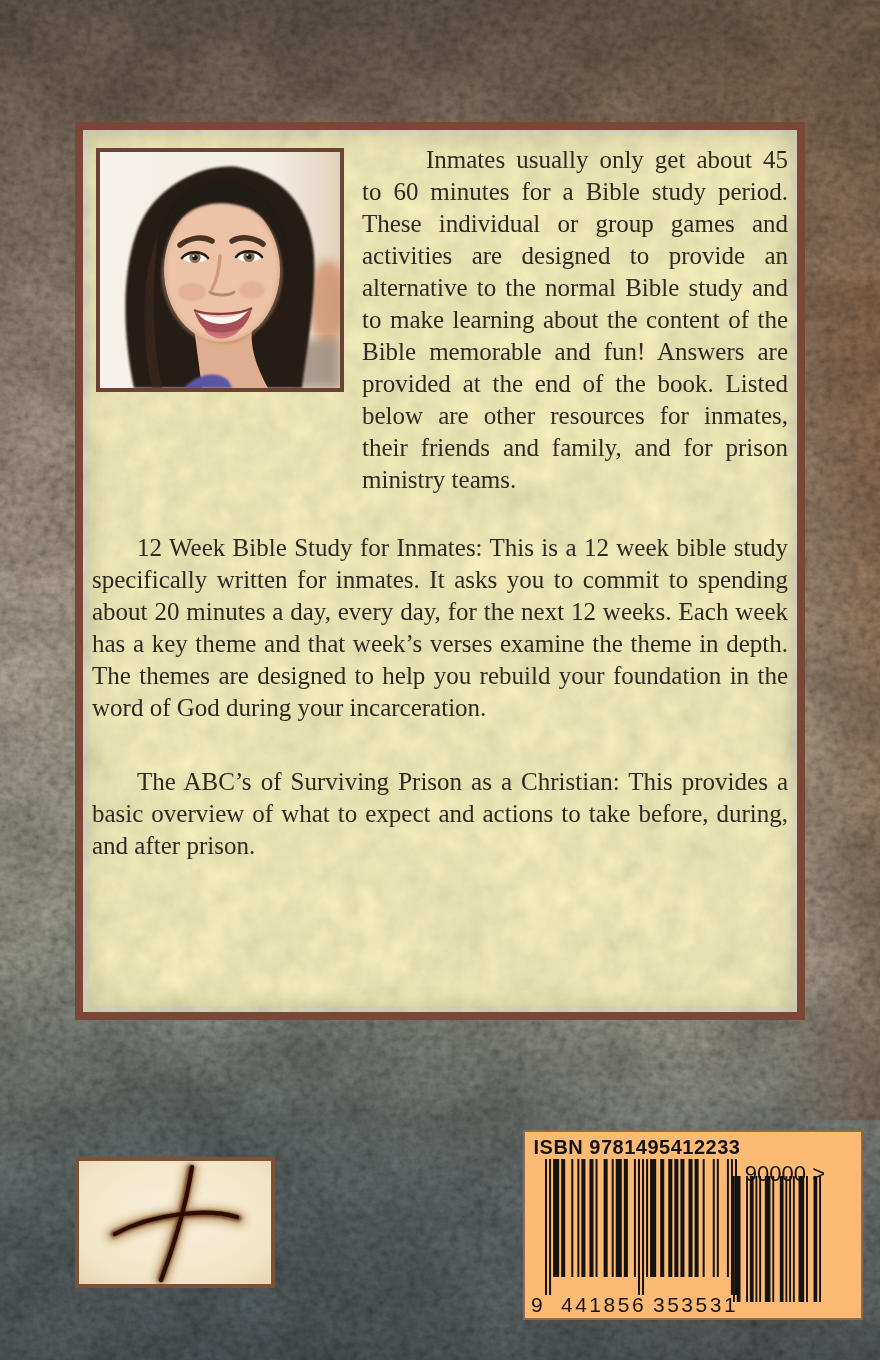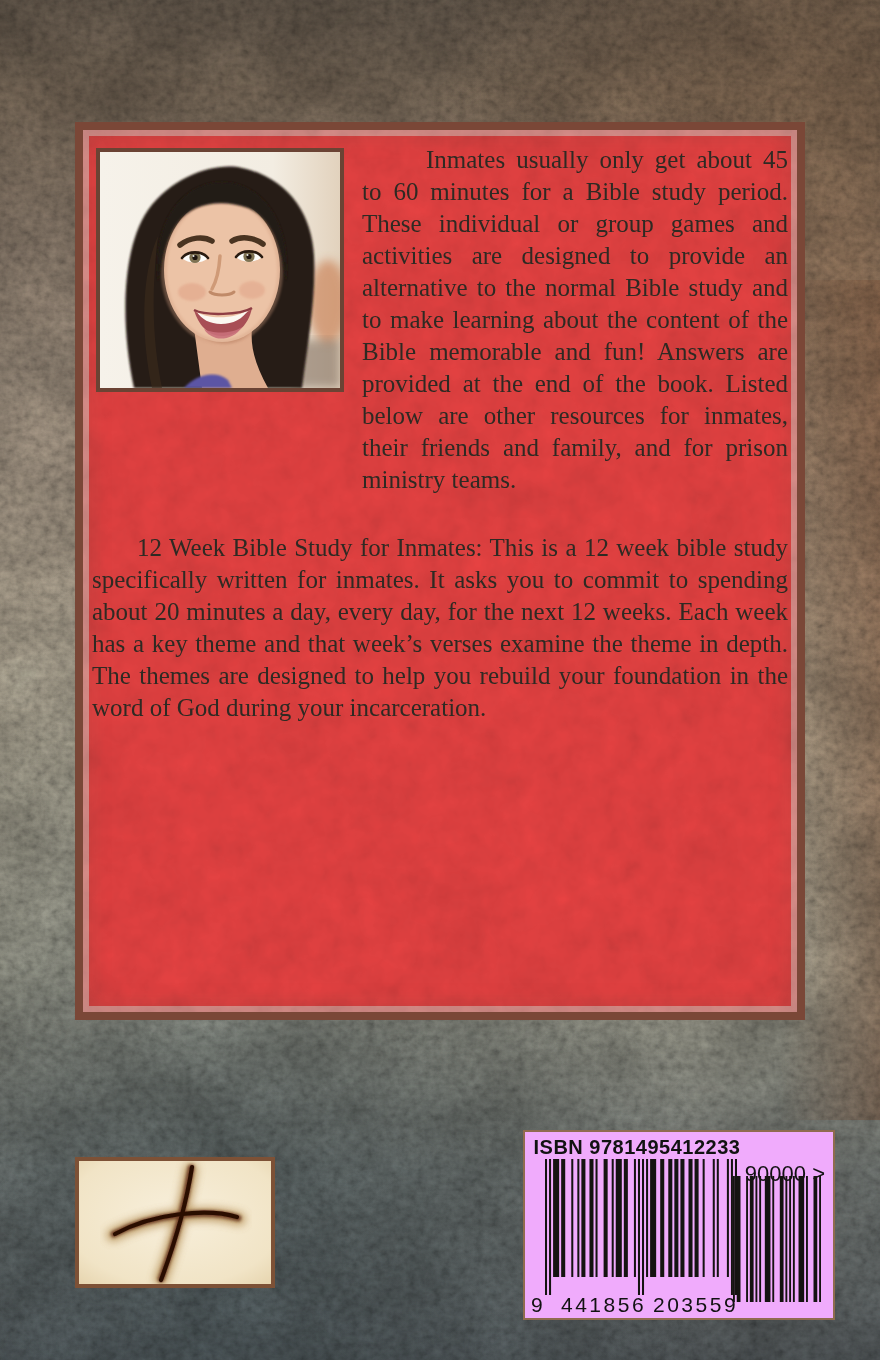--- a/index.html
+++ b/index.html
@@ -4,21 +4,21 @@
 <title>Book Back Cover</title>
 <style>
   html,body{margin:0;padding:0;}
   body{width:880px;height:1360px;overflow:hidden;background:#4e4840;}
   .cover{position:relative;width:880px;height:1360px;font-family:"Liberation Serif",serif;}
   .bg{position:absolute;left:0;top:0;width:880px;height:1360px;display:block;}
 
   
   .panel{
     position:absolute;left:75px;top:122px;width:730px;height:898px;
-    box-sizing:border-box;border:8px solid #7a4737;background:#ef4444;
+    box-sizing:border-box;border:8px solid #7a4737;background:#fef9c3;
     box-shadow:inset 0 0 0 6px rgba(226,223,215,.5), inset 0 0 28px rgba(86,76,63,.28);
   }
   .panel-grain{position:absolute;left:0;top:0;width:100%;height:100%;pointer-events:none;}
   .panel-content{position:relative;padding:14px 9px 0 9px;color:#2e2a23;}
   .intro-row{display:flex;gap:18px;align-items:flex-start;}
   .photo-frame{
     flex:0 0 auto;width:248px;height:244px;margin:4px 0 0 4px;
     box-sizing:border-box;border:4px solid #6b4334;background:#f4efe7;
   }
   .photo-frame svg{display:block;width:100%;height:100%;}
@@ -31,22 +31,22 @@
 
   
   .cross{
     position:absolute;left:75px;top:1157px;width:200px;height:131px;
     box-sizing:border-box;border:4px solid #7d5136;background:#f3e8d0;
   }
   .cross svg{display:block;width:100%;height:100%;}
 
   
   .barcode{
-    position:absolute;left:523px;top:1130px;width:312px;height:190px;
-    box-sizing:border-box;background:#f0abfc;border:2px solid #8f6b4f;
+    position:absolute;left:523px;top:1130px;width:340px;height:190px;
+    box-sizing:border-box;background:#fdba74;border:2px solid #8f6b4f;
     font-family:"Liberation Sans",sans-serif;color:#121212;
   }
   .isbn{position:absolute;top:4px;left:8px;width:208px;text-align:center;
         font-size:20px;font-weight:bold;letter-spacing:.5px;white-space:nowrap;}
   .sup-label{position:absolute;top:29px;left:200px;width:100px;text-align:right;
         font-size:22px;white-space:nowrap;}
   #ean13-svg{position:absolute;left:20px;top:27px;width:192px;height:136px;}
   #ean5-svg{position:absolute;left:208px;top:44px;width:88px;height:126px;}
   .digits{position:absolute;top:161px;left:4px;width:216px;height:24px;
         font-size:21px;line-height:24px;letter-spacing:2.5px;}
@@ -187,20 +187,21 @@
             <path d="M94,158 C104,170 140,170 152,156 C148,176 134,184 122,184 C108,184 98,172 94,158 Z" fill="#a84e55"></path>
             <path d="M97,160 C108,168 138,167 149,157 C143,167 133,172 121,172 C110,172 101,167 97,160 Z" fill="#fbf7f0"></path>
             <path d="M94,158 C106,164 140,163 152,156" stroke="#8e3d44" stroke-width="2.5" fill="none"></path>
             <path d="M104,177 C112,182 132,182 142,175 C136,185 124,188 116,186 C110,184 106,181 104,177 Z" fill="#c9707a" opacity="0.9"></path>
           </svg>
         </div>
         <p class="para intro">Inmates usually only get about 45 to 60 minutes for a Bible study period.  These individual or group games and activities are designed to provide an alternative to the normal Bible study and to make learning about the content of the Bible memorable and fun!  Answers are provided at the end of the book. Listed below are other resources for inmates, their friends and family, and for prison ministry teams.</p>
       </div>
 
       <p class="para res res-1">12 Week Bible Study for Inmates: This is a 12 week bible study specifically written for inmates. It asks you to commit to spending about 20 minutes a day, every day, for the next 12 weeks. Each week has a key theme and that week’s verses examine the theme in depth. The themes are designed to help you rebuild your foundation in the word of God during your incarceration.</p>
+      <p class="para res res-3">The ABC’s of Surviving Prison as a Christian: This provides a basic overview of what to expect and actions to take before, during, and after prison.</p>
     </div>
   </div>
 
   <div class="cross">
     <svg viewBox="0 0 192 123" xmlns="http://www.w3.org/2000/svg">
       <defs>
         <radialGradient id="cbg" cx="0.5" cy="0.45" r="0.75">
           <stop offset="0" stop-color="#f8efdb"></stop>
           <stop offset="0.75" stop-color="#f1e4c6"></stop>
           <stop offset="1" stop-color="#e6d4ae"></stop>
@@ -280,17 +281,17 @@
         <rect x="30" y="0" width="1" height="128" fill="#151311"></rect>
         <rect x="32" y="0" width="1" height="128" fill="#151311"></rect>
         <rect x="35" y="0" width="3" height="128" fill="#151311"></rect>
         <rect x="39" y="0" width="1" height="128" fill="#151311"></rect>
         <rect x="43" y="0" width="2" height="128" fill="#151311"></rect>
         <rect x="46" y="0" width="1" height="128" fill="#151311"></rect>
       </svg>
     <div class="digits">
       <span class="d0">9</span>
       <span class="d1">441856</span>
-      <span class="d2">203559</span>
+      <span class="d2">353531</span>
     </div>
   </div>
 
 </div>
 
 </body></html>

